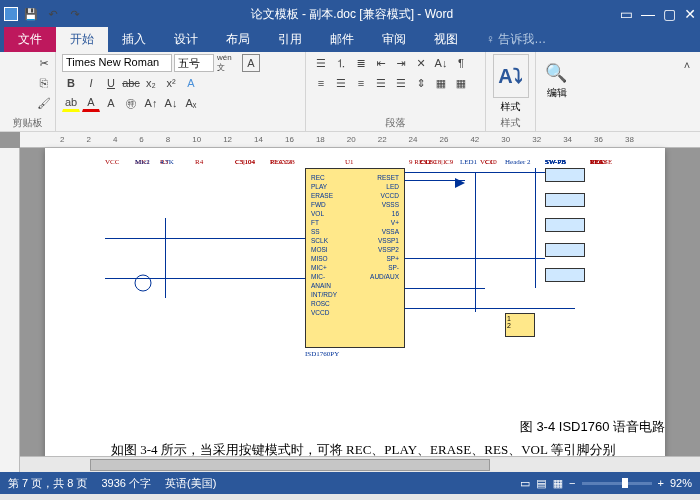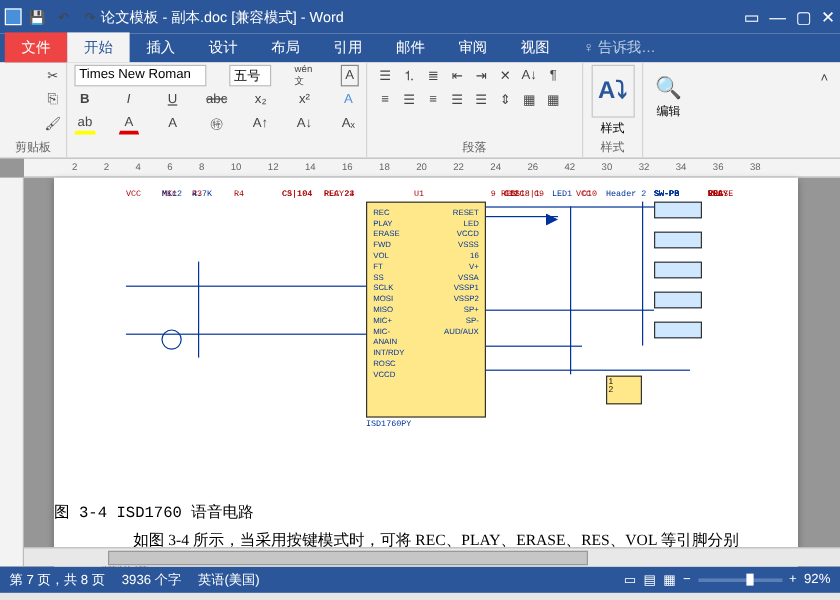--- a/index.html
+++ b/index.html
@@ -1,49 +1,49 @@
 <!DOCTYPE html>
 <html><head>
 <meta charset="utf-8">
 <style>
 *{margin:0;padding:0;box-sizing:border-box;font-family:"Microsoft YaHei",sans-serif}
 body{background:#e6e6e6;width:700px;height:500px;overflow:hidden;font-size:11px}
 .titlebar{background:#2b579a;height:28px;display:flex;align-items:center;color:#fff;padding:0 4px}
 .ti-left{display:flex;gap:4px;align-items:center}
 .ti-icon{width:14px;height:14px;background:#4a90d9;border:1px solid #fff}
-.ti-center{flex:1;font-size:12px}
+.ti-center{flex:1;text-align:center;font-size:12px}
 .ti-right{display:flex;gap:8px;font-size:14px}
 .ribbon-tabs{background:#2b579a;height:24px;display:flex;align-items:flex-end;padding-left:4px;color:#fff;font-size:12px}
 .rtab{padding:4px 14px;cursor:pointer}
-.rtab.file{background:#ef4444}
+.rtab.file{background:#be185d}
 .rtab.active{background:#f3f3f3;color:#2b579a}
 .rtab-right{margin-left:auto;display:flex;align-items:center;gap:8px;padding-right:10px;color:#fff}
 .share-btn{background:#fff;color:#2b579a;padding:2px 6px;border-radius:2px}
 .ribbon{background:#f3f3f3;height:80px;display:flex;border-bottom:1px solid #d4d4d4}
 .rgroup{border-right:1px solid #d4d4d4;padding:2px 6px;display:flex;flex-direction:column;position:relative}
 .rgroup-label{position:absolute;bottom:1px;left:0;right:0;text-align:center;font-size:10px;color:#666}
 .clip-btn{display:flex;flex-direction:column;align-items:center;gap:2px}
 .clip-icon{width:24px;height:28px;background:linear-gradient(#f9d978,#e8a23a);border:1px solid #c69340}
-.font-row{display:flex;gap:19px;align-items:flex-start;margin-bottom:2px}
+.font-row{display:flex;gap:2px;align-items:flex-start;margin-bottom:2px}
 .font-sel{border:1px solid #bbb;background:#fff;padding:1px 3px;font-size:11px;min-width:110px;height:18px}
 .size-sel{border:1px solid #bbb;background:#fff;padding:1px 3px;font-size:11px;width:40px;height:18px}
 .tb-btn{width:18px;height:18px;border:1px solid transparent;display:inline-flex;align-items:center;justify-content:center;font-size:11px;color:#444}
 .para-row{display:flex;gap:2px;margin-bottom:2px}
 .style-box{width:36px;height:44px;border:1px solid #c6c6c6;display:flex;align-items:center;justify-content:center;font-size:20px;color:#2b579a;font-weight:bold}
 .doc-area{position:relative;height:340px;background:#969696;overflow:hidden}
 .ruler-v{position:absolute;left:0;top:16px;bottom:0;width:20px;background:#f3f3f3;border-right:1px solid #bbb}
 .ruler-h{position:absolute;left:20px;right:0;top:0;height:16px;background:#f3f3f3;border-bottom:1px solid #bbb;font-size:8px;color:#666;display:flex;align-items:center;padding-left:40px;gap:22px}
 .page{position:absolute;left:45px;top:16px;width:620px;height:370px;background:#fff;box-shadow:0 2px 6px rgba(0,0,0,.3)}
 .schematic{position:absolute;left:60px;top:10px;width:500px;height:250px}
 .chip{position:absolute;left:200px;top:10px;width:100px;height:180px;background:#ffe88a;border:1px solid #333}
-.caption{position:absolute;top:270px;left:0;right:0;text-align:left;font-size:13px;font-family:Liberation Mono, monospace}
+.caption{position:absolute;top:270px;left:0;right:0;text-align:right;font-size:13px;font-family:Liberation Sans, sans-serif}
 .body-text{position:absolute;top:292px;left:40px;right:40px;font-size:13px;font-family:"SimSun",serif;text-indent:2em;line-height:1.6}
 .wire{position:absolute;background:#003399;height:1px}
 .wire-v{position:absolute;background:#003399;width:1px}
-.comp-lbl{position:absolute;font-size:7px;color:#a00;font-family:Liberation Mono, monospace}
+.comp-lbl{position:absolute;font-size:7px;color:#a00;font-family:Liberation Serif, serif}
 .btn-box{position:absolute;width:40px;height:14px;border:1px solid #333}
 .statusbar{height:22px;background:#2b579a;color:#fff;display:flex;align-items:center;padding:0 8px;font-size:11px;gap:14px}
 .status-right{margin-left:auto;display:flex;gap:6px;align-items:center}
 .zoom-slider{width:70px;height:3px;background:#5a7fb8;position:relative}
 .zoom-thumb{width:6px;height:10px;background:#fff;position:absolute;left:40px;top:-4px}
 .scroll-h{position:absolute;bottom:0;left:20px;right:0;height:16px;background:#e8e8e8;border-top:1px solid #bbb}
 .scroll-thumb{position:absolute;left:70px;width:400px;height:12px;top:2px;background:#c6c6c6;border:1px solid #999}
 svg{position:absolute}
 </style>
 </head>

